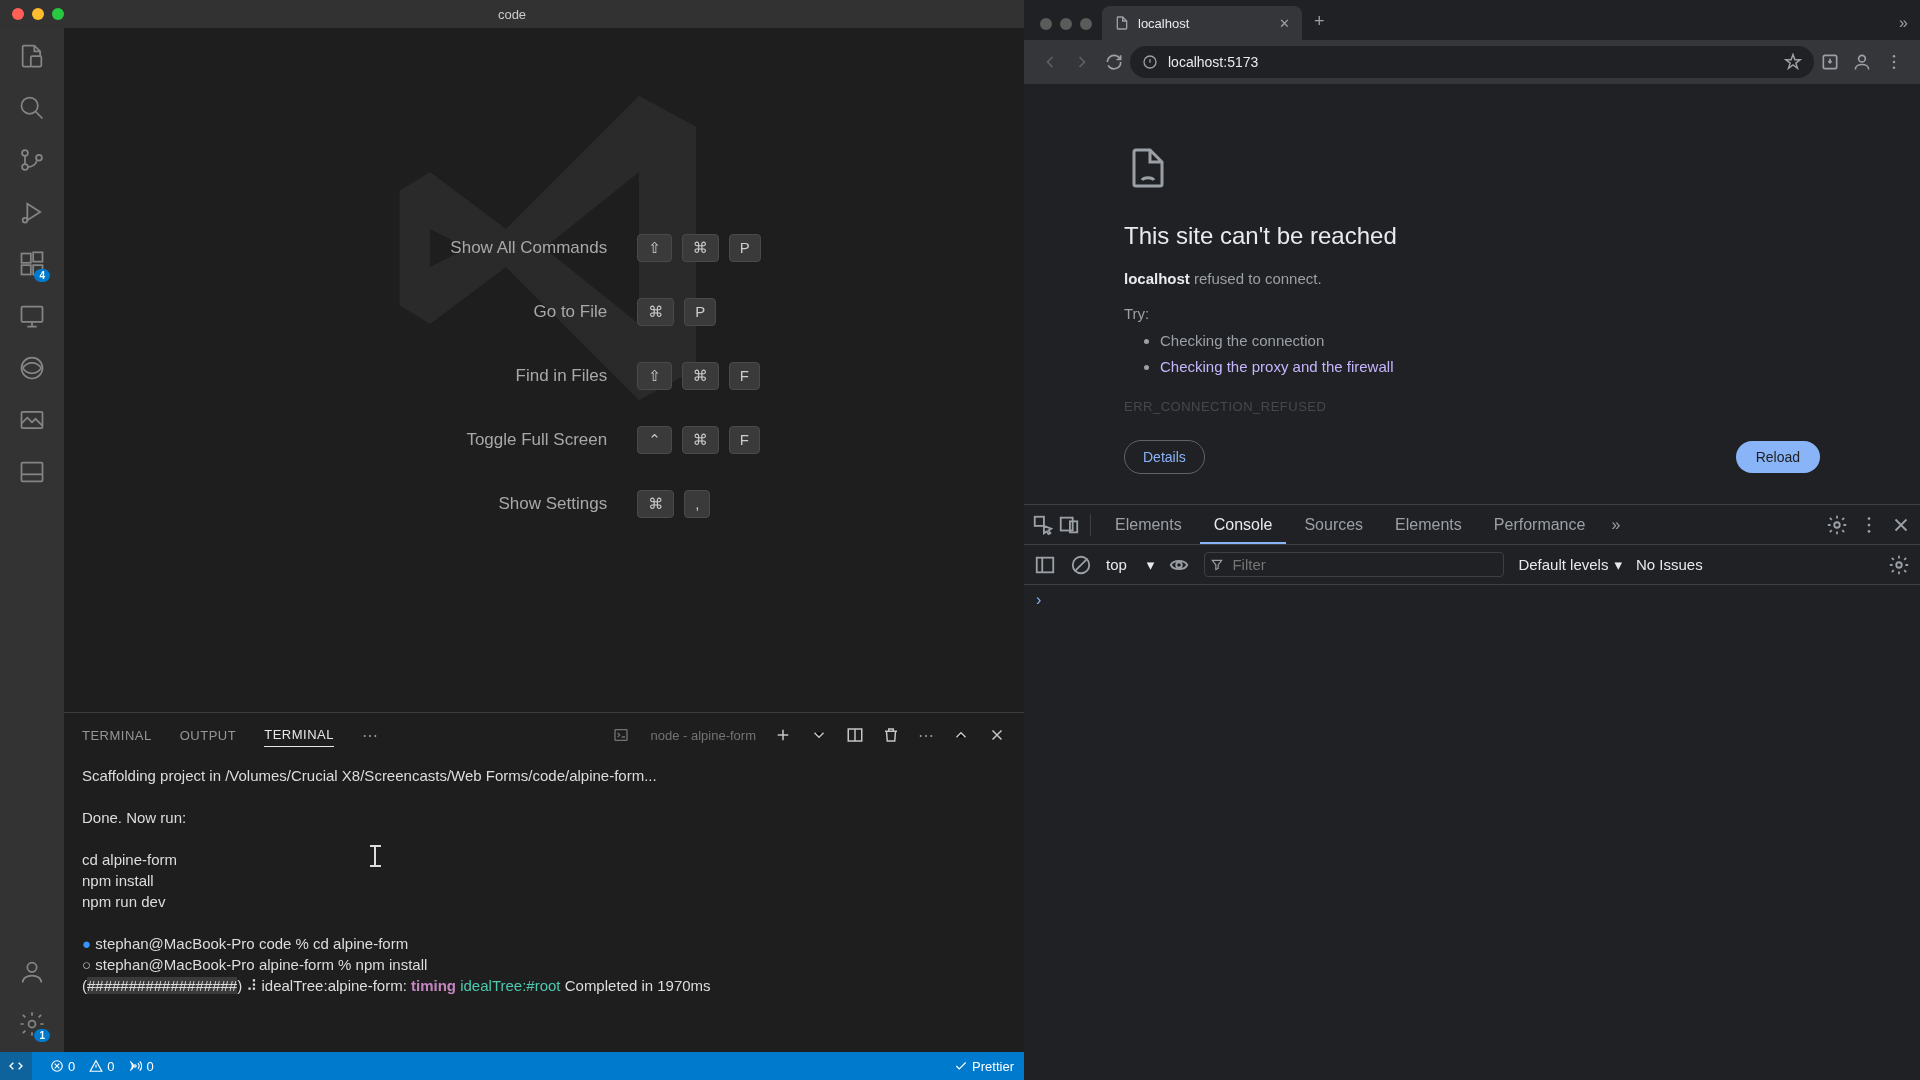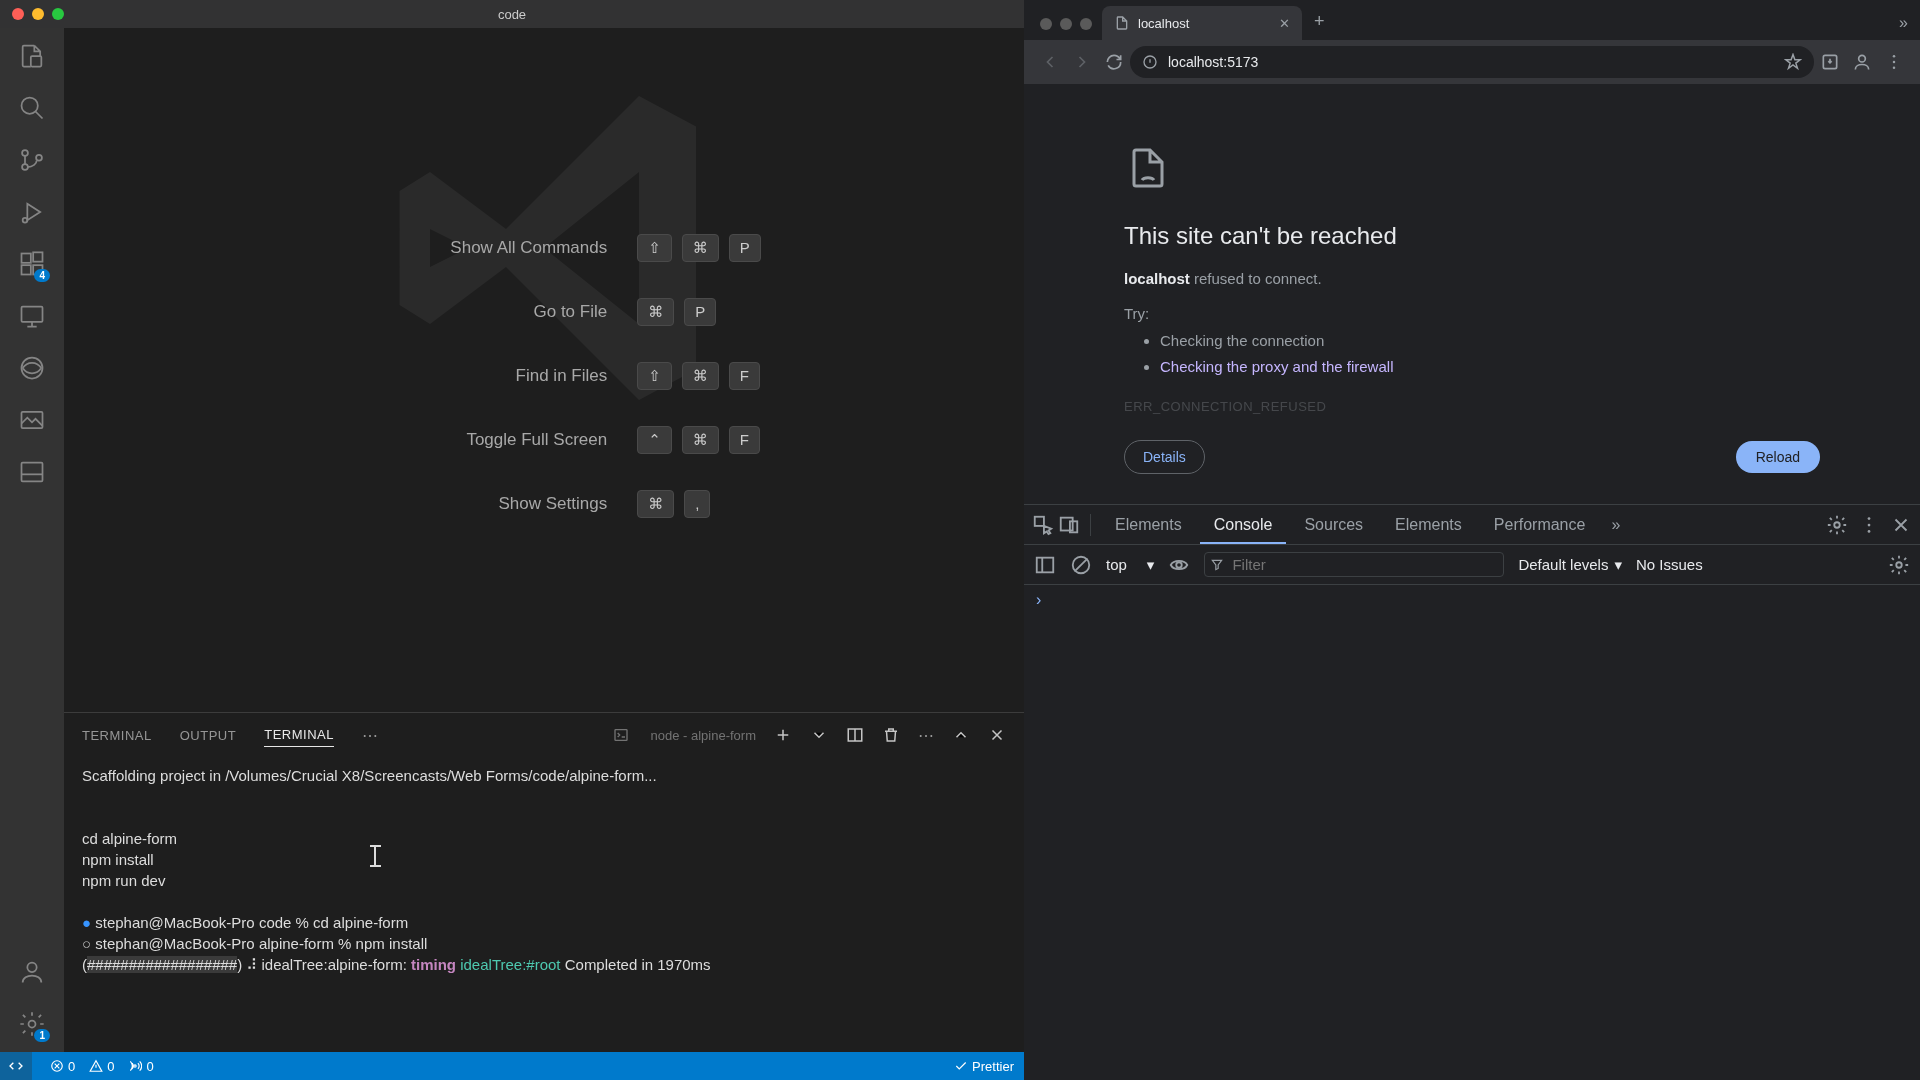--- a/index.html
+++ b/index.html
@@ -275,20 +275,21 @@
                 <path d="M6 15l6-6 6 6"></path>
               </svg>
             <svg class="panel-action-icon" viewBox="0 0 24 24" stroke="currentColor" stroke-width="2">
                 <path d="M6 6l12 12M6 18L18 6"></path>
               </svg>
           </div>
         </div>
         <div class="terminal">
           <div>Scaffolding project in /Volumes/Crucial X8/Screencasts/Web Forms/code/alpine-form...</div>
           <div>&nbsp;</div>
+          <div>Done. Now run:</div>
           <div>&nbsp;</div>
           <div>  cd alpine-form</div>
           <div>  npm install</div>
           <div>  npm run dev</div>
           <div>&nbsp;</div>
           <div><span class="prompt-dot-blue">●</span> <span>stephan@MacBook-Pro</span> <span>code</span> % <span>cd alpine-form</span></div>
           <div><span class="prompt-dot-white">○</span> <span>stephan@MacBook-Pro</span> <span>alpine-form</span> % <span>npm install</span></div>
           <div><span>(</span><span style="background:#3a3a3a;">##################</span><span>) ⠼ idealTree:alpine-form:</span> <span class="magenta">timing</span> <span class="cyan">idealTree:#root</span> <span>Completed in 1970ms</span></div>
           <div class="cursor-ibeam">
               <div class="bar"></div>

